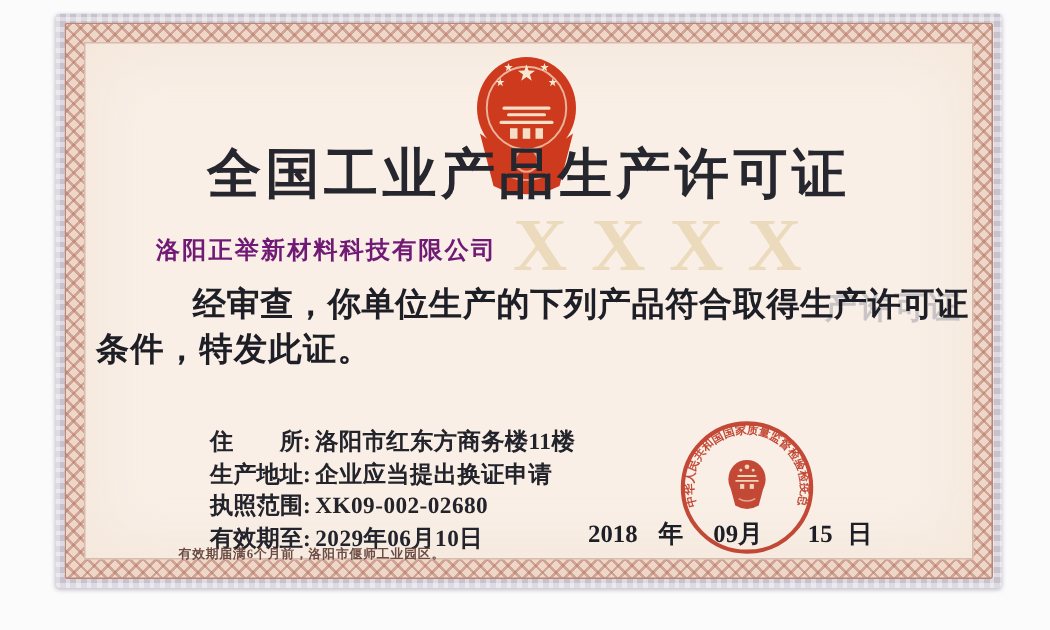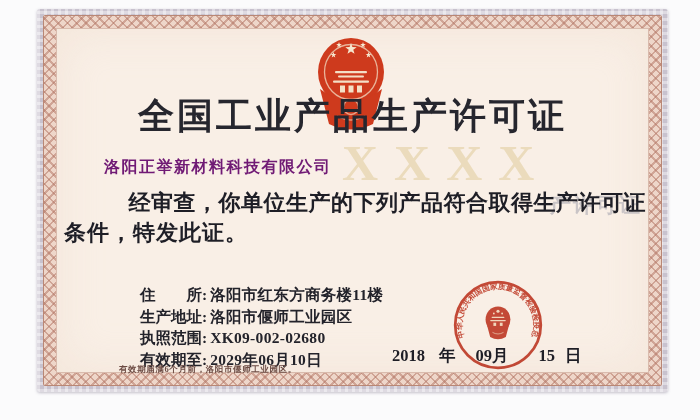--- a/index.html
+++ b/index.html
@@ -119,21 +119,21 @@
         <div class="l1">经审查，你单位生产的下列产品符合取得生产许可证</div>
         <div class="l2">条件，特发此证。</div>
       </div>
 
 
       <div class="info-rows">
         <div class="info-row">
           <span class="field-label">住　　所:</span><span class="field-value">洛阳市红东方商务楼11楼</span>
         </div>
         <div class="info-row">
-          <span class="field-label">生产地址:</span><span class="field-value">洛阳市偃师工业园区</span>
+          <span class="field-label">生产地址:</span><span class="field-value">企业应当提出换证申请</span>
         </div>
         <div class="info-row">
           <span class="field-label">执照范围:</span><span class="field-value">XK09-002-02680</span>
         </div>
         <div class="info-row">
           <span class="field-label">有效期至:</span><span class="field-value">2029年06月10日</span>
         </div>
       </div>
 
       <div class="footnote">有效期届满6个月前，洛阳市偃师工业园区。</div>

